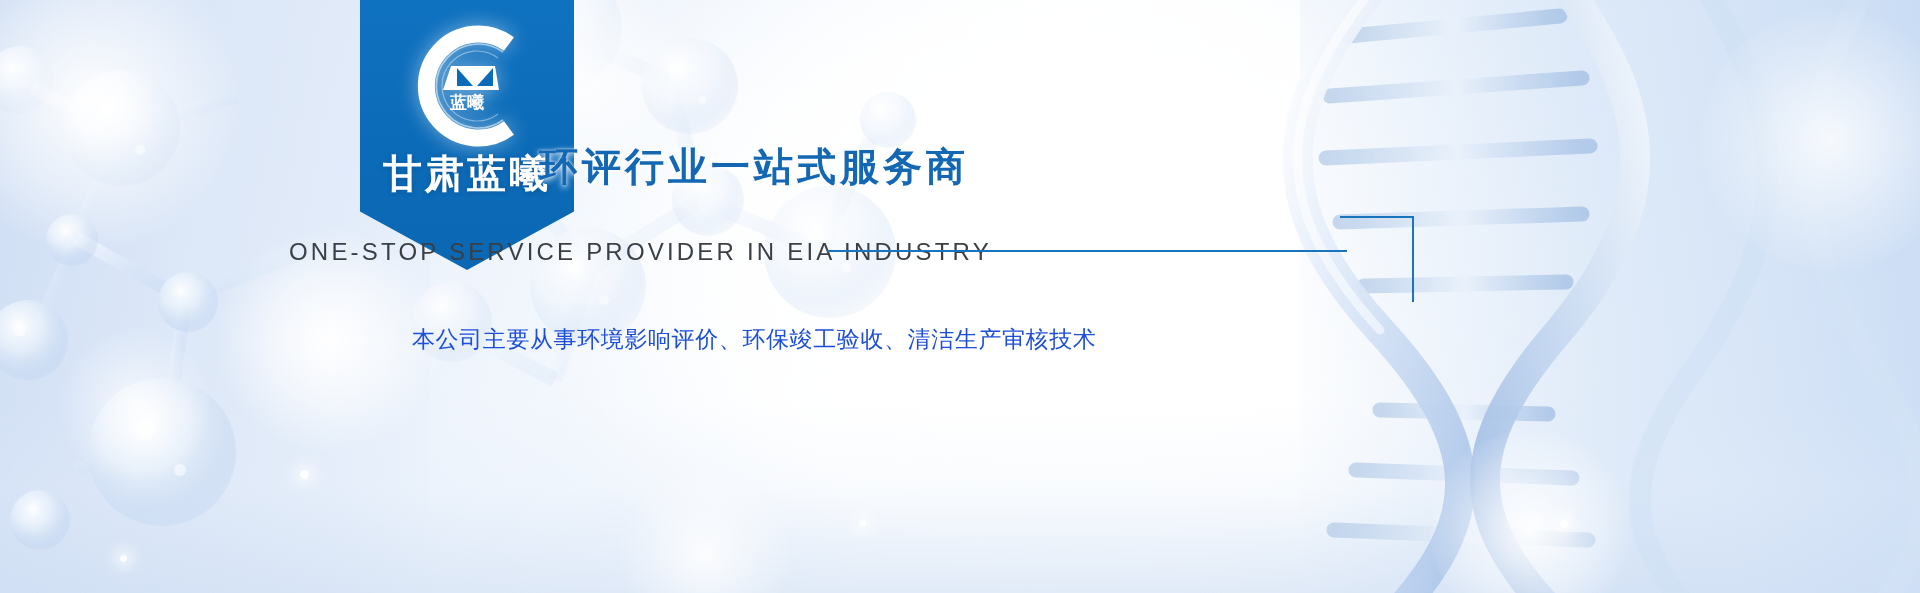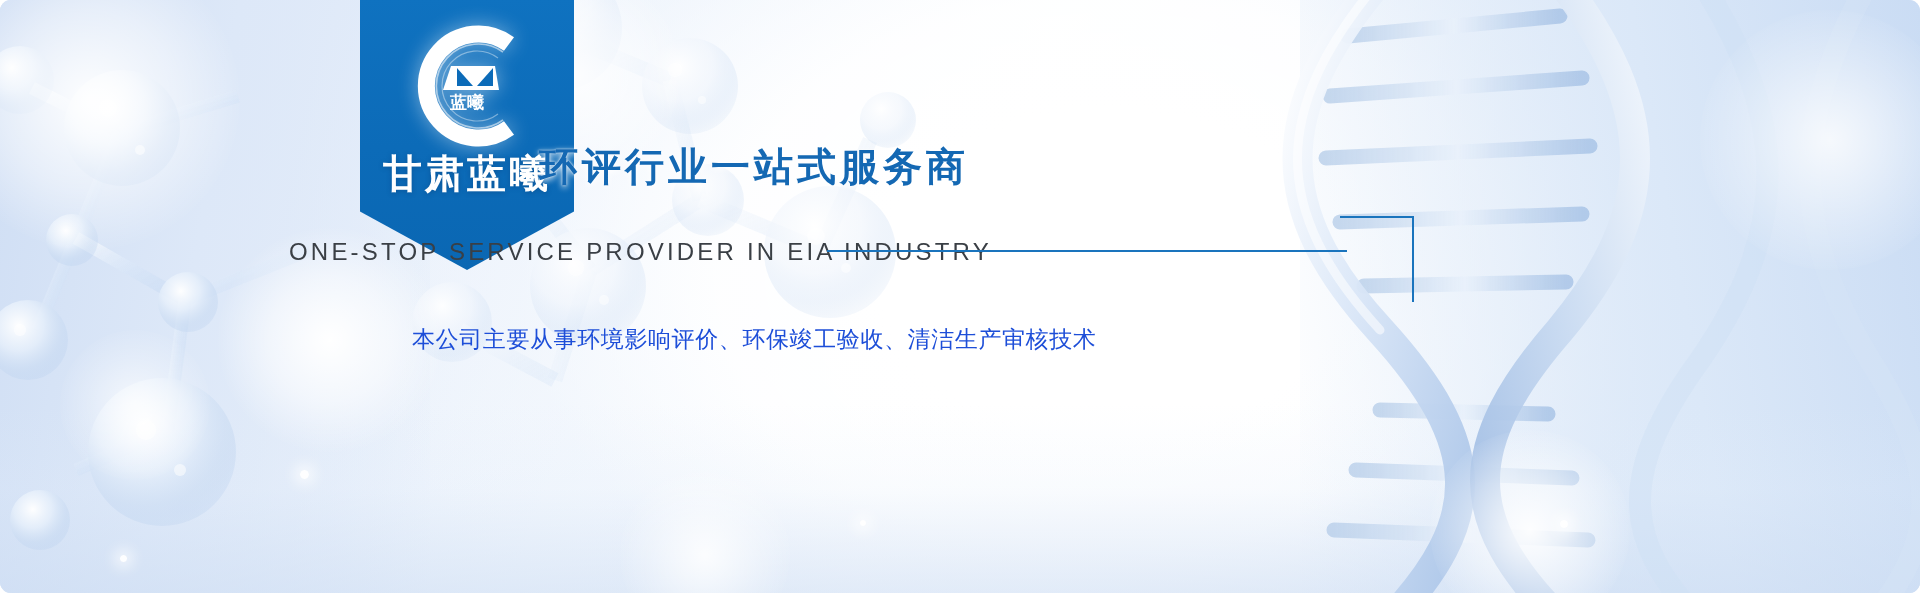--- a/index.html
+++ b/index.html
@@ -8,21 +8,20 @@
     overflow: hidden;
     font-family: "Liberation Sans", "DejaVu Sans", sans-serif;
   }
 
   
   .banner {
     position: relative;
     width: 1920px; height: 593px;
     overflow: hidden;
     background: #eef3fb;
-    border-radius: 11px;
   }
 
   
   .bg-base {
     position: absolute; inset: 0;
     background:
       radial-gradient(ellipse 900px 620px at 58% 46%, #ffffff 0%, #ffffff 26%, rgba(255,255,255,0.86) 44%, rgba(243,247,253,0.45) 66%, rgba(232,240,251,0) 85%),
       linear-gradient(110deg, #dbe6f7 0%, #e6eefa 16%, #f2f7fd 34%, #fbfdff 50%, #f2f7fd 66%, #e2ecfa 84%, #d3e1f5 100%);
   }
   .bg-tint-left {

